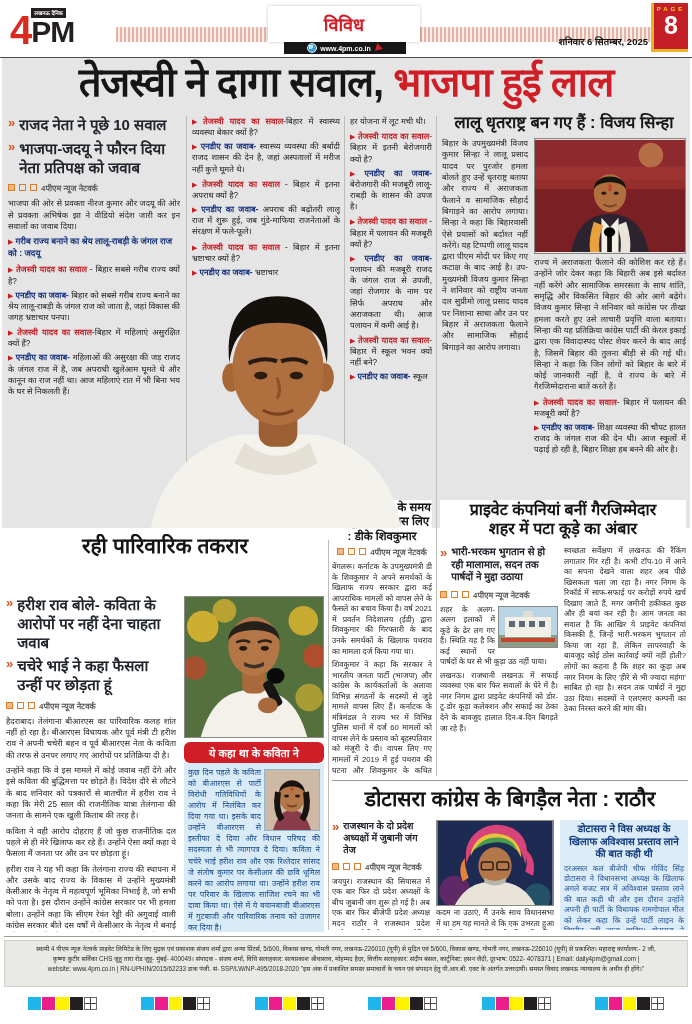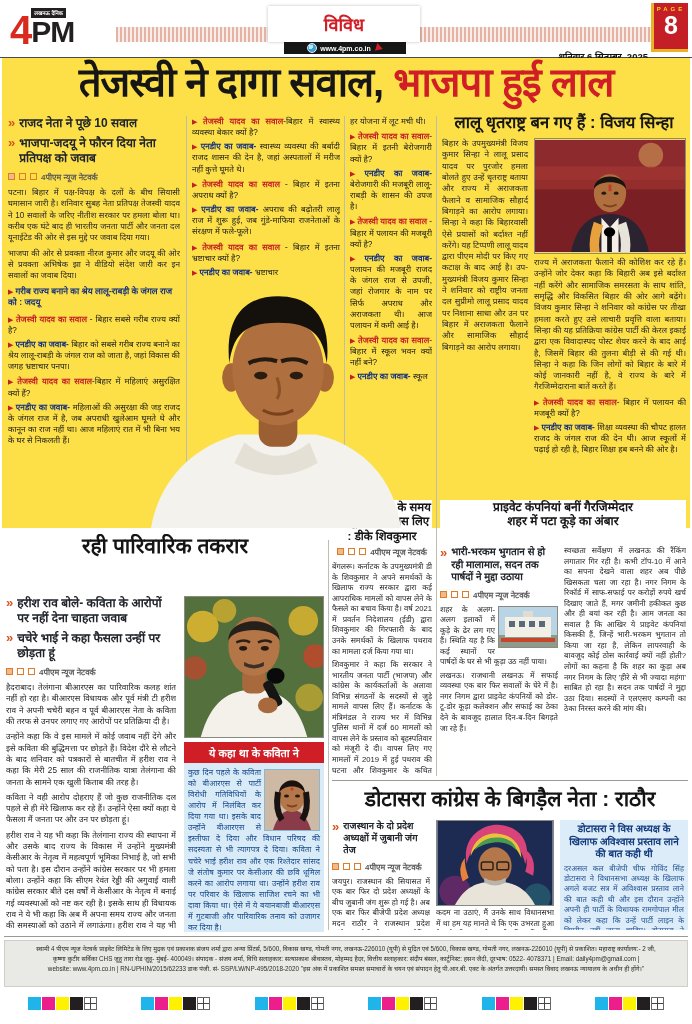--- a/index.html
+++ b/index.html
@@ -16,35 +16,35 @@
   .logo .pm{font-size:30px;font-weight:900;color:#231f20;line-height:.95;letter-spacing:-1px;}
   .centerbox{position:absolute;left:268px;top:6px;width:152px;height:36px;background:#fff;box-shadow:0 0 3px rgba(0,0,0,.25);
              display:flex;align-items:center;justify-content:center;}
   .centerbox .sec{font-size:18px;font-weight:900;color:#d01e26;}
   .urlbar{position:absolute;left:284px;top:42px;width:122px;height:12px;background:#161616;color:#fff;
           font-size:7px;font-weight:bold;display:flex;align-items:center;justify-content:center;gap:3px;}
   .globe{display:inline-block;width:8px;height:8px;border-radius:50%;
          background:radial-gradient(circle at 35% 35%,#bfe6f7 0 30%,#3e9fd4 31% 100%);border:1px solid #dfeef7;}
   .cursor{width:0;height:0;border-left:7px solid #d01e26;border-top:4px solid transparent;border-bottom:4px solid transparent;
           display:inline-block;margin-left:2px;transform:rotate(18deg);}
-  .edition-date{position:absolute;right:44px;top:50px;font-size:9.5px;font-weight:bold;color:#111;text-align:right;}
+  .edition-date{position:absolute;right:44px;top:35px;font-size:9.5px;font-weight:bold;color:#111;text-align:right;}
   .pagebox{position:absolute;right:4px;top:3px;width:34px;height:46px;background:#c41e26;
            border-left:3px solid #e8b324;border-bottom:3px solid #e8b324;text-align:center;}
   .pagebox .plab{font-size:6px;font-weight:bold;color:#ffd91c;letter-spacing:3px;display:block;margin-top:3px;}
   .pagebox .pnum{font-size:25px;font-weight:900;color:#fff;line-height:1;display:block;margin-top:1px;}
   
-  .mainstory{position:absolute;left:2px;top:58px;width:688px;height:470px;background:#fde047;overflow:hidden;}
+  .mainstory{position:absolute;left:2px;top:58px;width:688px;height:470px;background:#e5e5e5;overflow:hidden;}
   .mainhl{position:absolute;left:0;top:0;width:688px;text-align:center;white-space:nowrap;
           font-size:40px;font-weight:900;letter-spacing:-1px;line-height:1.2;}
   .mainhl .blk{color:#161616;} .mainhl .red{color:#d01e26;}
   .mcol{position:absolute;top:58px;overflow:hidden;}
   .vr{position:absolute;width:1px;background:#bdbdb4;}
   .hbul{display:flex;gap:4px;margin:0 0 5px;}
   .hbul .chev{color:#d9531e;font-weight:900;font-size:13px;line-height:1;}
-  .hbul .btxt{font-weight:bold;font-size:12px;line-height:1.25;color:#20242b;}
+  .hbul .btxt{font-weight:bold;font-size:15px;line-height:1.25;color:#20242b;}
   .byline{display:flex;align-items:center;gap:4px;margin:2px 0 5px;justify-content:center;}
   .byline .sq{width:5px;height:5px;border:1px solid #e07b28;display:inline-block;}
   .byline .sq:first-child{background:#f0b98a;}
   .byline .bt{font-size:8px;font-weight:bold;color:#5a5a5a;}
   .p{font-size:8.2px;line-height:1.38;text-align:justify;margin:0 0 4px;color:#26262a;}
   .qa{margin:0 0 4px;}
   .qa div{font-size:8.2px;line-height:1.36;text-align:justify;margin:0 0 3px;}
   .qa .arrow{color:#c42127;font-size:7px;margin-right:2px;}
   .qa .qlab{color:#c42127;font-weight:bold;}
   .qa .alab{color:#16327e;font-weight:bold;}
@@ -53,25 +53,25 @@
   .tejphoto{position:absolute;left:140px;top:224px;width:266px;height:246px;z-index:3;}
   
   .sinha-hl{font-size:16.5px;font-weight:900;white-space:nowrap;color:#161616;margin:0 0 5px;text-align:center;}
   .sinha-left{float:left;width:86px;}
   .sinha-right{float:right;width:152px;}
   .photo-frame{border:1px solid #8a8a82;display:block;}
   
   .art{position:absolute;overflow:hidden;background:#fff;}
   .hl2{font-weight:900;text-align:center;color:#141414;line-height:1.15;}
   .brs .hl2{font-size:21px;margin:0 0 6px;}
-  .redband{background:#d01e26;color:#fff;font-size:11px;font-weight:900;text-align:center;padding:3px 4px;margin:4px 0 0;}
+  .redband{background:#d01e26;color:#fff;font-size:11px;font-weight:900;text-align:center;padding:3px 4px;margin:4px 0 0;border-radius:6px;}
   .bluebox{background:#d9ebf7;color:#1d4f8f;font-size:7.9px;line-height:1.4;text-align:justify;padding:4px;}
   .bluebox .kphoto{float:right;width:54px;height:60px;margin:2px 0 2px 3px;border:1px solid #8fb6cf;}
   .dk-hl{font-size:11.5px;font-weight:900;text-align:center;line-height:1.25;margin:0 0 3px;color:#141414;}
-  .priv-hl{font-size:12px;font-weight:900;text-align:center;line-height:1.2;margin:0 0 5px;color:#141414;}
+  .priv-hl{font-size:16px;font-weight:900;text-align:center;line-height:1.2;margin:0 0 5px;color:#141414;}
   .dot-hl{font-size:21px;font-weight:900;text-align:center;white-space:nowrap;margin:0 0 6px;color:#141414;}
   .subbox{background:#dcecf8;padding:3px 4px;}
   .subbox .sbhl{font-size:10px;font-weight:900;color:#123a7d;text-align:center;line-height:1.25;margin:0 0 3px;}
   .subbox .sbp{font-size:7.6px;line-height:1.38;color:#1d4f8f;text-align:justify;margin:0;}
   .smallp{font-size:7.7px;line-height:1.37;text-align:justify;margin:0 0 3px;color:#26262a;}
   
   .hr{position:absolute;height:1px;background:#9a9a92;}
   .imprint{position:absolute;left:4px;top:940px;width:684px;height:47px;background:#e9e9e6;border:1px solid #cfcfc8;
            font-size:6.3px;line-height:1.55;color:#2b2b2b;padding:3px 8px;box-sizing:border-box;text-align:center;}
   .colorbars{position:absolute;left:0;top:997px;width:692px;display:flex;justify-content:space-between;padding:0 28px;box-sizing:border-box;}
@@ -129,21 +129,20 @@
           </div>
         </div>
       <div class="byline" style="justify-content:flex-start;">
         <span class="sq"></span>
           <span class="sq"></span>
           <span class="sq"></span>
         <span class="bt">4पीएम न्यूज नेटवर्क</span>
       </div>
       <div>
 
-      <p class="p">पटना। बिहार में पक्ष-विपक्ष के दलों के बीच सियासी घमासान जारी है। शनिवार सुबह नेता प्रतिपक्ष तेजस्वी यादव ने 10 सवालों के जरिए नीतीश सरकार पर हमला बोला था। करीब एक घंटे बाद ही भारतीय जनता पार्टी और जनता दल यूनाईटेड की ओर से इस मुद्दे पर जवाब दिया गया।</p>
           <p class="p">भाजपा की ओर से प्रवक्ता नीरज कुमार और जदयू की ओर से प्रवक्ता अभिषेक झा ने वीडियो संदेश जारी कर इन सवालों का जवाब दिया।</p>
         </div>
       <div class="leadpt"><span class="arrow">▶</span><span>गरीब राज्य बनाने का श्रेय लालू-राबड़ी के जंगल राज को : जदयू</span></div>
       <div>
 
           <div class="qa">
             <div><span class="arrow">▶</span><b class="qlab">तेजस्वी यादव का सवाल</b><span> - बिहार सबसे गरीब राज्य क्यों है?</span></div>
             <div><span class="arrow">▶</span><b class="alab">एनडीए का जवाब-</b><span> बिहार को सबसे गरीब राज्य बनाने का श्रेय लालू-राबड़ी के जंगल राज को जाता है, जहां विकास की जगह भ्रष्टाचार पनपा।</span></div>
           </div>
 

